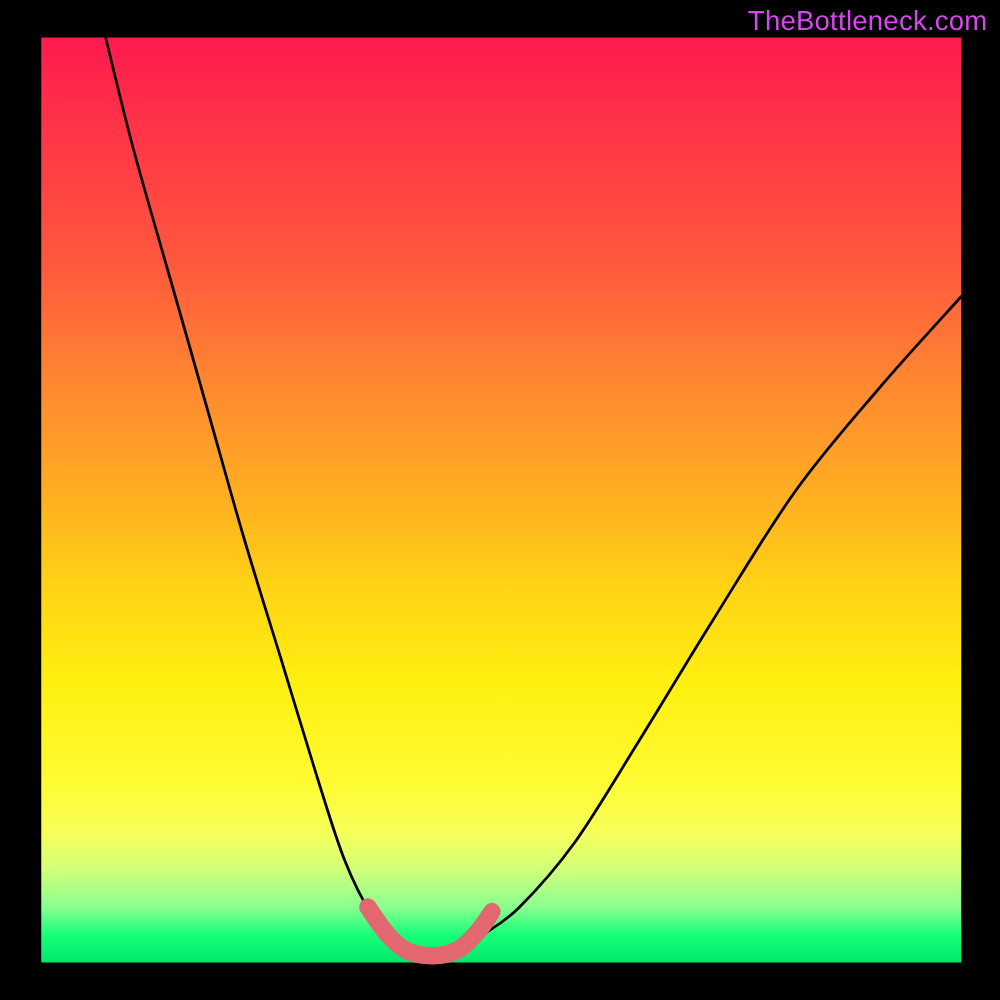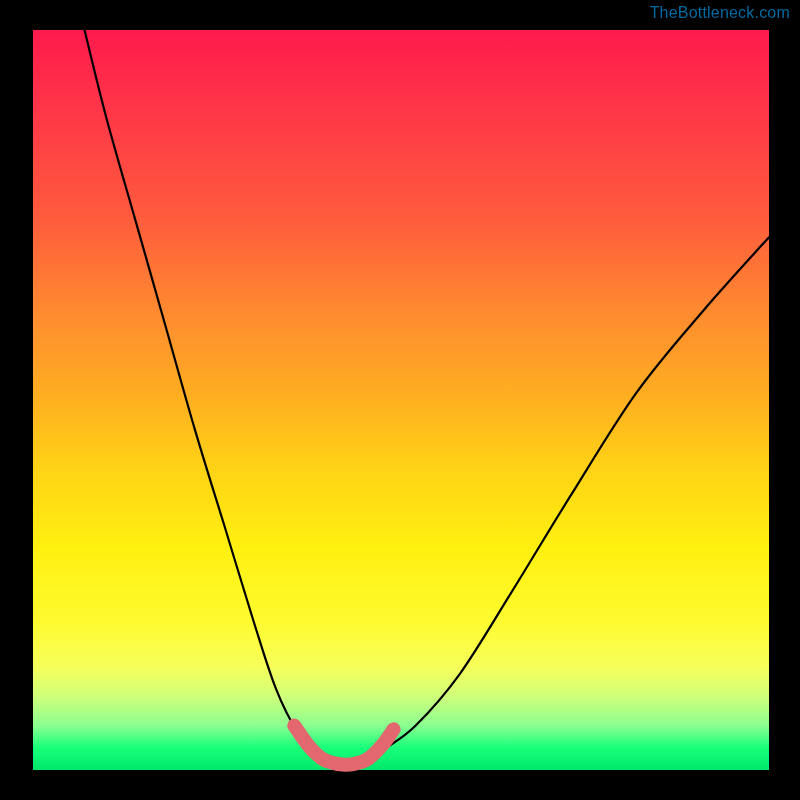--- a/index.html
+++ b/index.html
@@ -35,22 +35,22 @@
       #d0ff7a 90%,
       #8aff90 94%,
       #18ff7a 97%,
       #00e86a 100%
     );
   }
   .watermark {
     position: absolute;
     top: 4px;
     right: 10px;
-    color: #0369a1;
-    font-size: 16px;
+    color: #d946ef;
+    font-size: 22px;
     letter-spacing: 0.2px;
     font-weight: 500;
   }
   svg.curves {
     position: absolute;
     top: 0;
     left: 0;
   }
 </style>
 </head>

